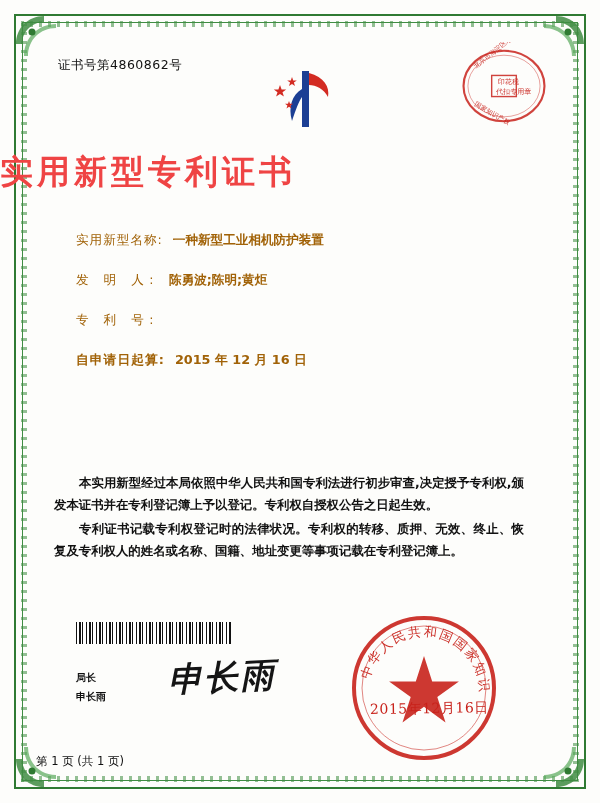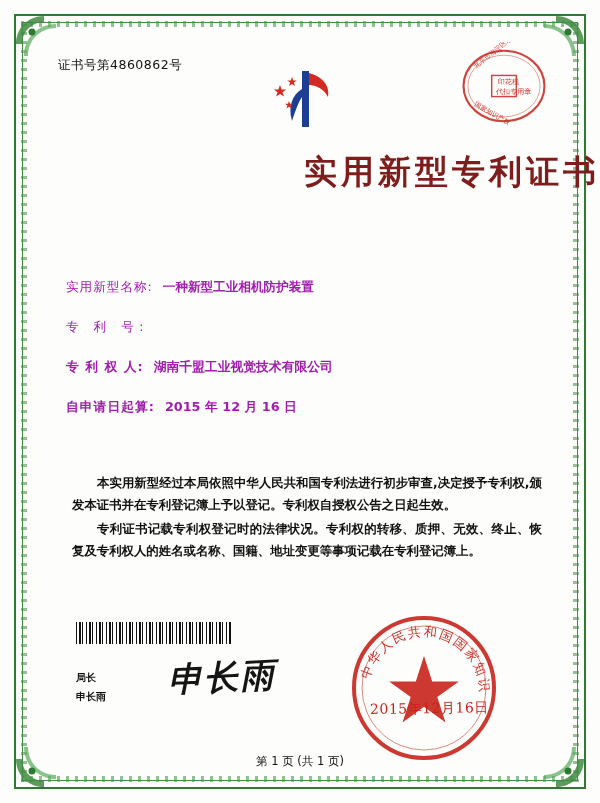--- a/index.html
+++ b/index.html
@@ -81,36 +81,35 @@
   }
   .red-seal-top {
     position: absolute;
     right: 52px; top: 42px;
     width: 88px; height: 88px;
   }
   .title {
     position: absolute;
     left: 0; right: 0;
     top: 150px;
-    text-align: right;
+    text-align: left;
     font-family: "DejaVu Serif", "Liberation Serif", serif;
     font-size: 33px;
     font-weight: bold;
     letter-spacing: 4px;
-    color: #7f1d1d;
+    color: #ef4444;
   }
   
   .fields {
     position: absolute;
-    left: 66px;
+    left: 76px;
     top: 232px;
     width: 470px;
     font-size: 12.6px;
-    color: #a21caf;
-    margin-top: 47px;
+    color: #a16207;
   }
   .field-row {
     display: flex;
     align-items: baseline;
     margin-bottom: 23px;
     white-space: nowrap;
   }
   .field-label {
     letter-spacing: 1px;
     margin-right: 10px;
@@ -120,21 +119,21 @@
     font-weight: bold;
   }
   .field-row.strong .field-label,
   .field-row.strong .field-value {
     font-weight: bold;
     font-size: 12.8px;
   }
   
   .body-text {
     position: absolute;
-    left: 72px;
+    left: 54px;
     top: 472px;
     width: 470px;
     font-size: 12.4px;
     line-height: 22px;
     font-weight: bold;
     color: #111;
     text-align: justify;
   }
   .body-text p {
     margin: 0 0 2px 0;
@@ -190,23 +189,23 @@
     color: #c8221b;
     font-family: "DejaVu Serif", "Liberation Serif", serif;
     letter-spacing: 0.5px;
     transform: rotate(-1deg);
   }
   
   .footer {
     position: absolute;
     left: 0; right: 0;
     bottom: 34px;
-    text-align: center;
     font-size: 11.5px;
     color: #111;
+    padding-left: 36px;
   }
 </style>
 </head>
 <body>
 
 <div class="certificate">
 
   <div class="border-outer"></div>
   <div class="border-pattern"></div>
   <div class="border-inner"></div>
@@ -254,25 +253,25 @@
   </svg>
 
   <div class="title">实用新型专利证书</div>
 
   <div class="fields">
     <div class="field-row">
       <span class="field-label">实用新型名称:</span>
       <span class="field-value">一种新型工业相机防护装置</span>
     </div>
     <div class="field-row">
+      <span class="field-label wide">发 明 人:</span>
+      <span class="field-value">陈勇波;陈明;黄炬</span>
+    </div>
+    <div class="field-row">
       <span class="field-label wide">专 利 号:</span>
-    </div>
-    <div class="field-row strong">
-      <span class="field-label">专 利 权 人:</span>
-      <span class="field-value">湖南千盟工业视觉技术有限公司</span>
     </div>
     <div class="field-row strong">
       <span class="field-label">自申请日起算:</span>
       <span class="field-value">2015 年 12 月 16 日</span>
     </div>
   </div>
 
   <div class="body-text">
     <p>本实用新型经过本局依照中华人民共和国专利法进行初步审查,决定授予专利权,颁发本证书并在专利登记簿上予以登记。专利权自授权公告之日起生效。</p>
     <p>专利证书记载专利权登记时的法律状况。专利权的转移、质押、无效、终止、恢复及专利权人的姓名或名称、国籍、地址变更等事项记载在专利登记簿上。</p>

